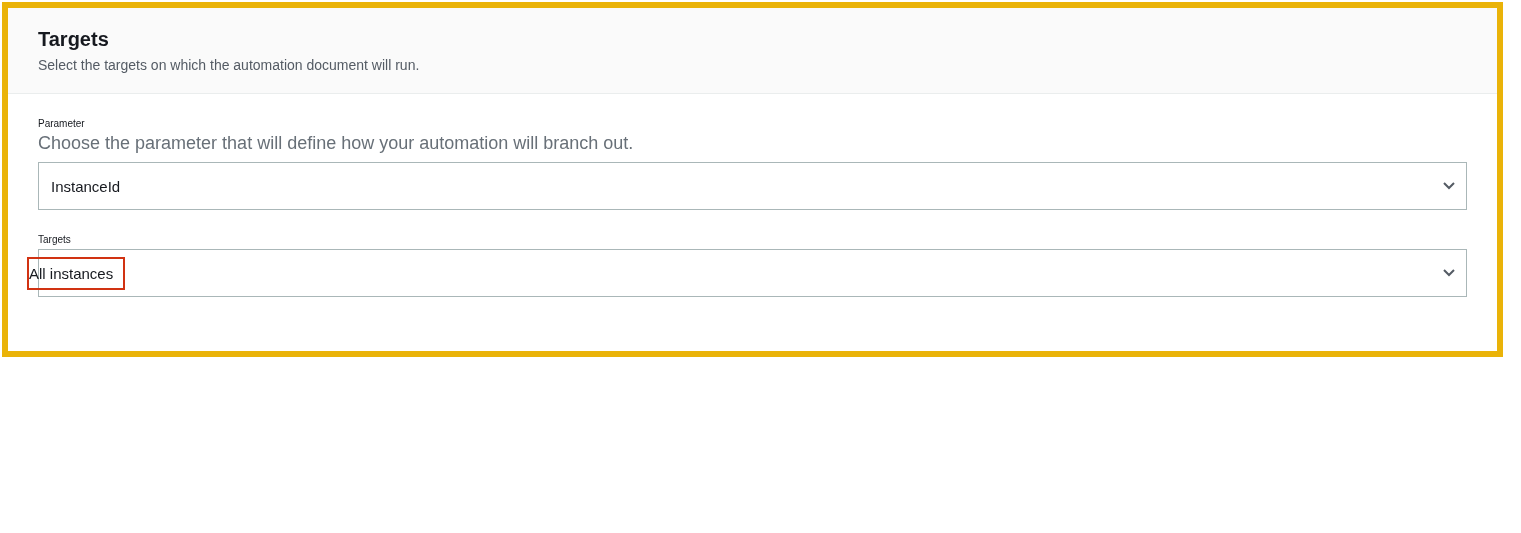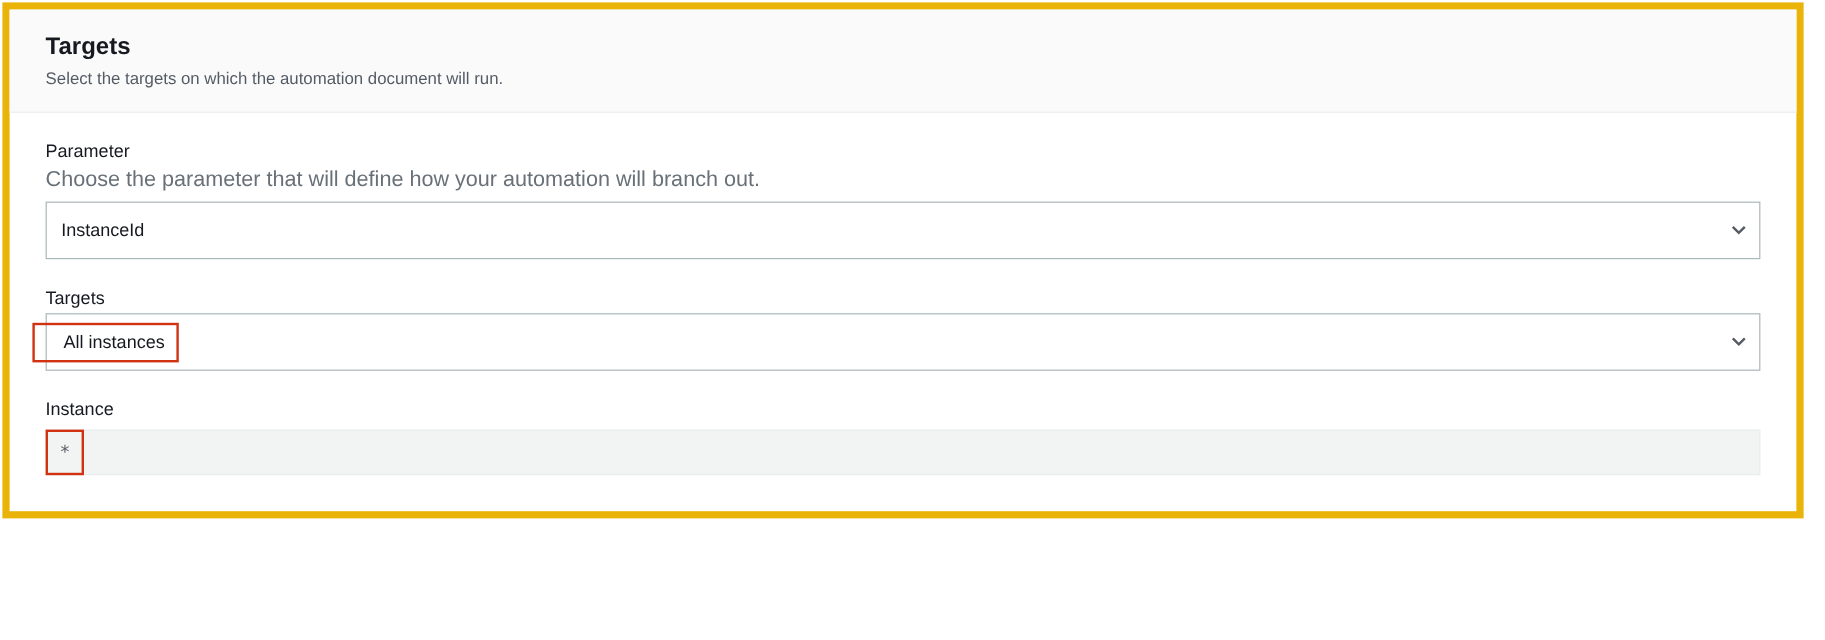--- a/index.html
+++ b/index.html
@@ -34,21 +34,21 @@
       font-size: 14px;
       color: #545b64;
     }
     .panel-body {
       padding: 24px 30px 30px 30px;
     }
     .field-group {
       margin-bottom: 24px;
     }
     .field-label {
-      font-size: 15px;
+      font-size: 10px;
       color: #16191f;
       margin-bottom: 4px;
     }
     .field-hint {
       font-size: 18px;
       color: #687078;
       margin-bottom: 8px;
     }
     .select-wrapper {
       position: relative;
@@ -72,21 +72,21 @@
       top: 50%;
       transform: translateY(-50%);
       pointer-events: none;
     }
     .caret svg {
       display: block;
     }
     .highlight-box-text {
       display: inline-block;
       border: 2px solid #d13212;
-      padding: 6px 10px 6px 24px;
+      padding: 6px 10px 6px 0;
       margin: -8px 0 -8px -12px;
       font-size: 15px;
       color: #16191f;
     }
     .instance-field {
       margin-bottom: 0;
     }
     .instance-value-row {
       background: #f2f3f3;
       border: 1px solid #eaeded;
@@ -143,21 +143,15 @@
           <span class="highlight-box-text">All instances</span>
         </div>
         <span class="caret">
           <svg width="12" height="8" viewBox="0 0 12 8">
               <path d="M1 1 L6 6 L11 1" fill="none" stroke="#545b64" stroke-width="2"></path>
             </svg>
         </span>
       </div>
     </div>
 
-    <div class="field-group instance-field">
-      <div class="field-label" style="margin-bottom:8px;">Instance</div>
-      <div class="instance-value-row">
-        <span class="instance-star">*</span>
-      </div>
-    </div>
 
   </div>
 </div>
 
 </body></html>

